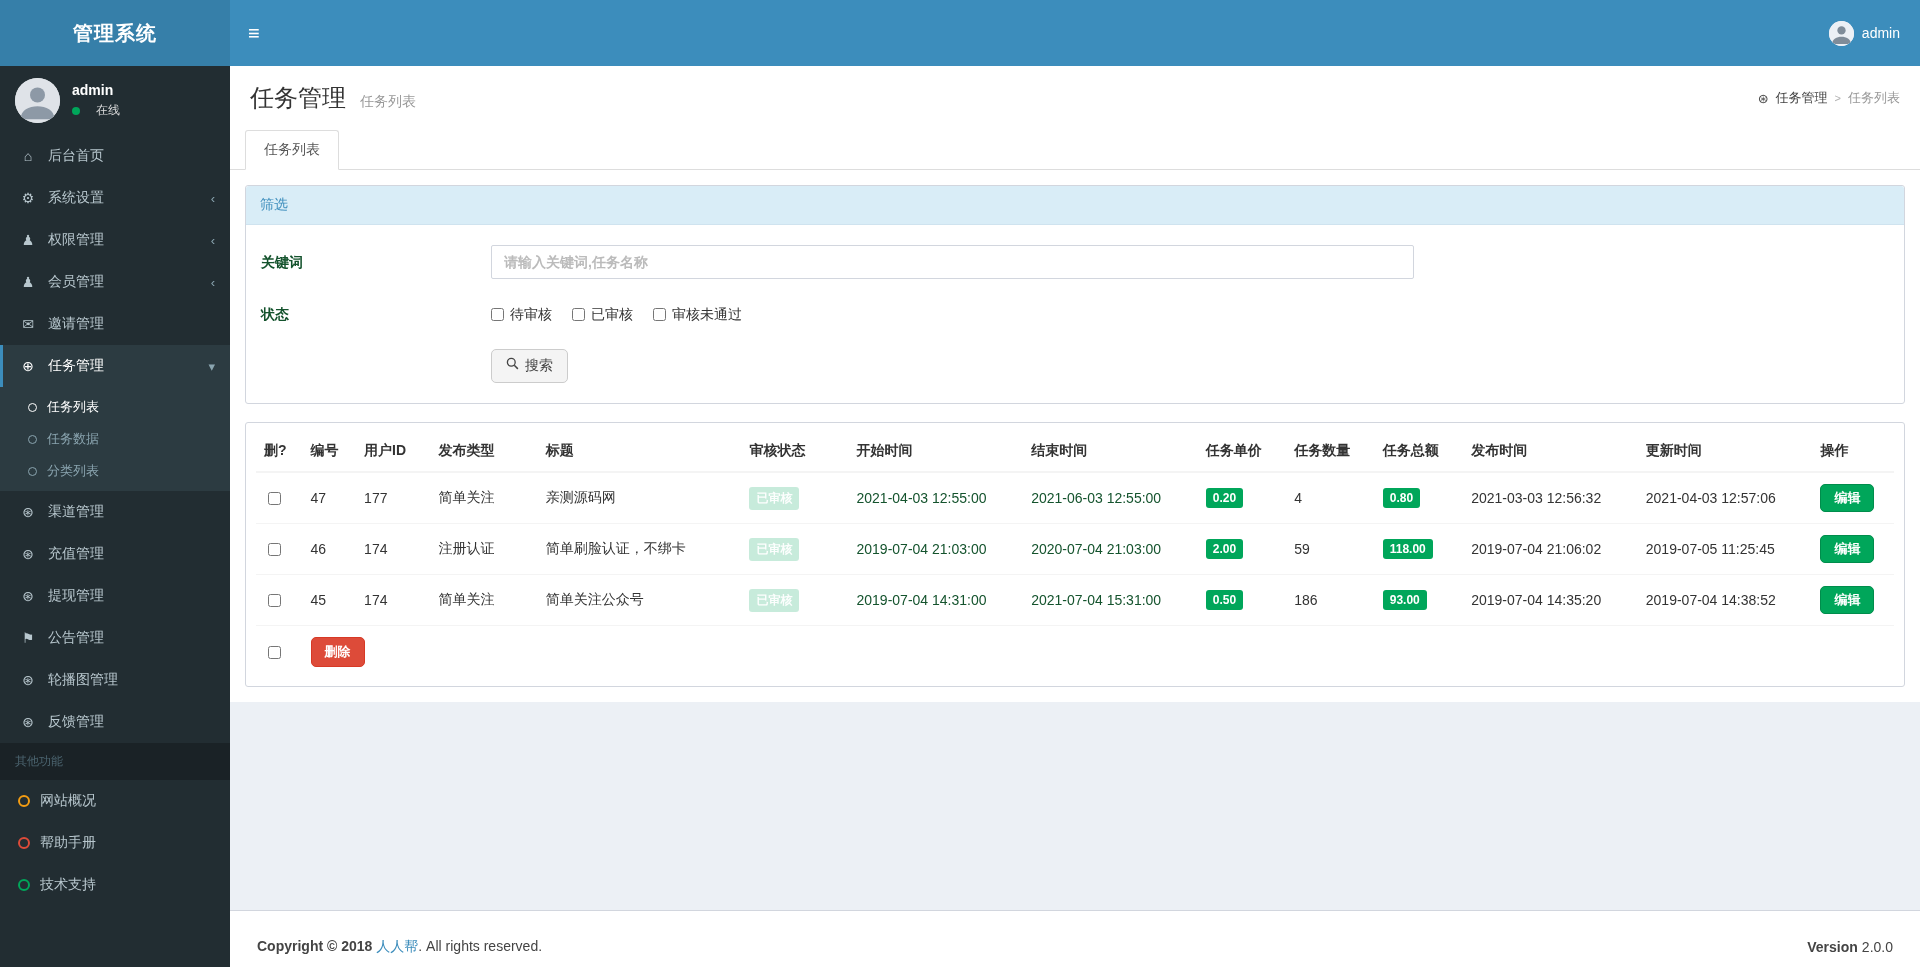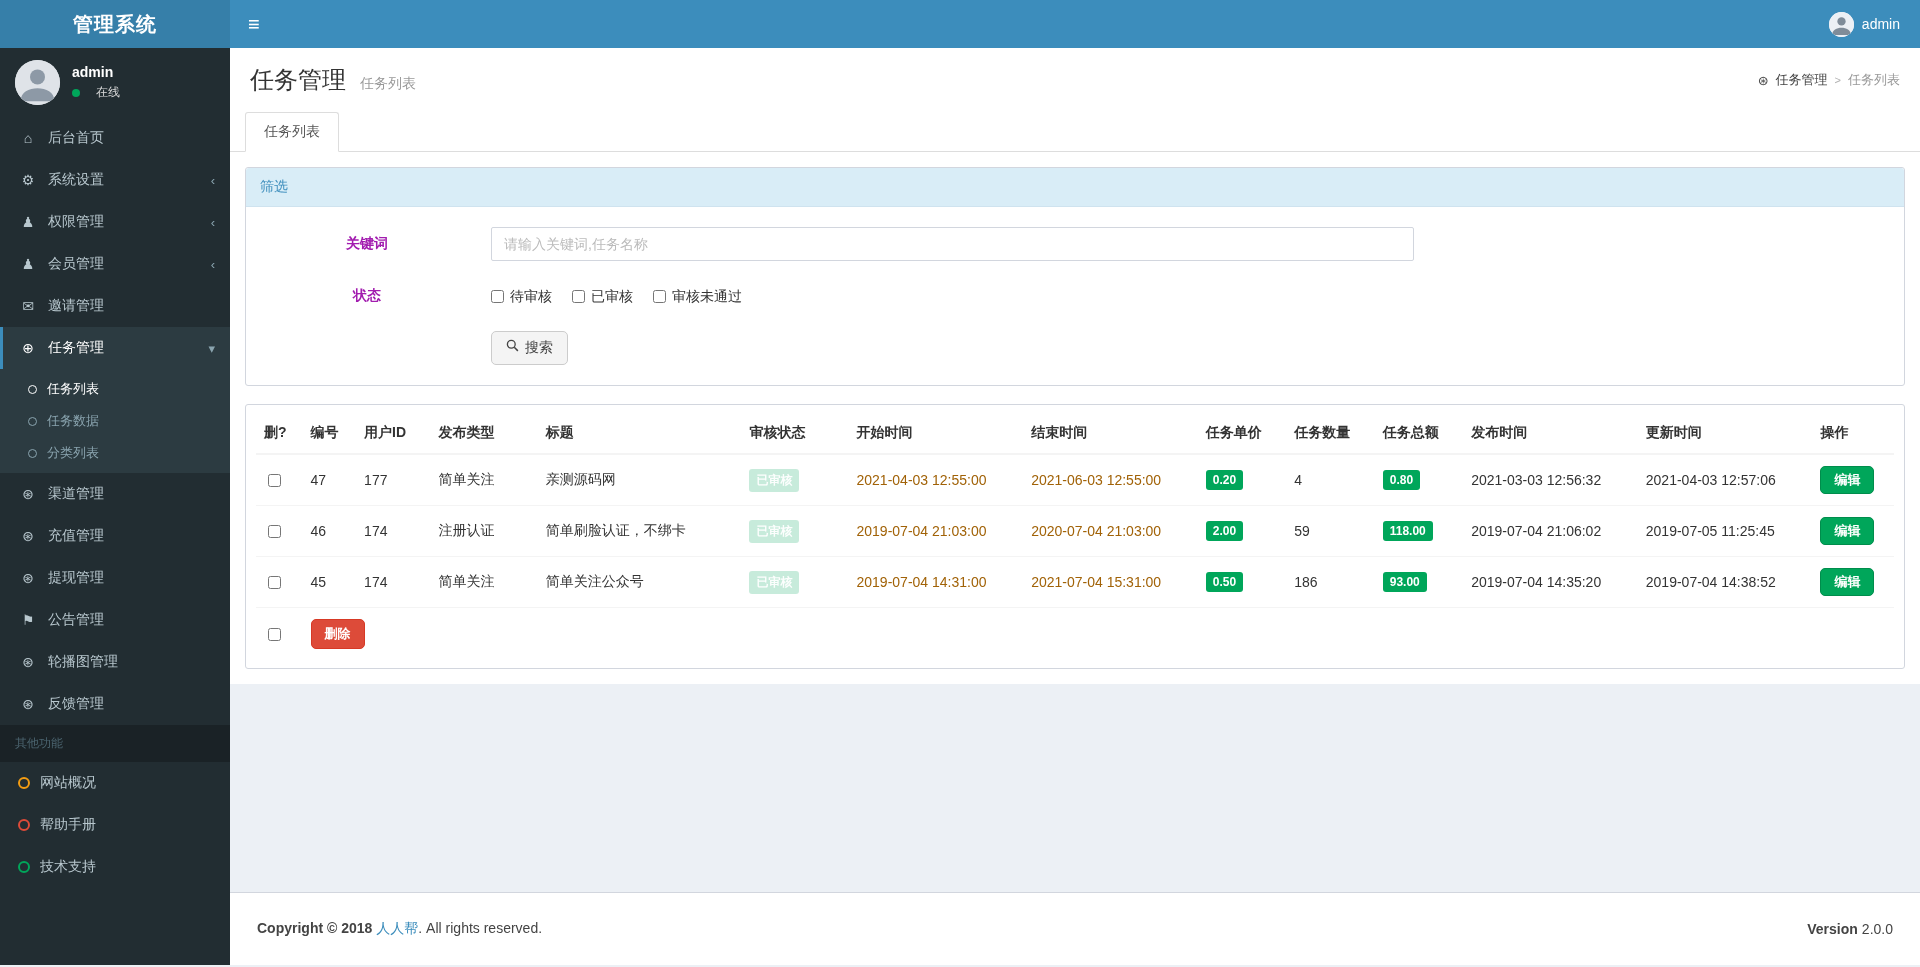--- a/index.html
+++ b/index.html
@@ -4,21 +4,21 @@
 <style>
   * { box-sizing: border-box; }
   html,body { margin:0; padding:0; }
   body {
     font-family: "Liberation Sans", "DejaVu Sans", sans-serif;
     font-size: 14px; color:#333; background:#ecf0f5;
     min-width: 1400px;
   }
 
   
-  .navbar { display:flex; height:48px;border-radius:14px; }
+  .navbar { display:flex; height:66px;border-radius:14px; }
   .brand {
     width:230px; flex-shrink:0; background:#367fa9; color:#fff;
     display:flex; align-items:center; justify-content:center;
     font-size:20px; font-weight:bold; letter-spacing:1px;
   }
   .navbar-main {
     flex:1; background:#3c8dbc; display:flex; align-items:center;
     justify-content:space-between; color:#fff;
   }
   .hamburger { padding:0 18px; font-size:20px; cursor:pointer; line-height:50px; }
@@ -88,28 +88,28 @@
   .box + .box { margin-top:18px; }
   .box-header-filter {
     background:#d9edf7; color:#3c8dbc; padding:10px 14px; font-size:14px;
     border-bottom:1px solid #cfe3ef; border-radius:3px 3px 0 0;
   }
   .box-body { padding:20px 15px; }
 
   
   .form-row { display:flex; align-items:flex-start; margin-bottom:18px; }
   .form-label {
-    width:230px; flex-shrink:0; text-align:center; padding-right:18px;
-    font-weight:bold; color:#a21caf; line-height:34px;font-family:Liberation Mono, monospace;
+    width:230px; flex-shrink:0; text-align:left; padding-right:18px;
+    font-weight:bold; color:#14532d; line-height:34px;
   }
   .form-field { flex:1; }
   .text-input {
     width:66%; min-width:480px; max-width:1060px; height:34px;
     border:1px solid #d2d6de; border-radius:2px; padding:6px 12px;
-    font-size:14px; color:#555; outline:none; font-family:inherit;
+    font-size:14px; color:#555; outline:none; font-family:inherit;font-weight:bold;
   }
   .text-input::placeholder { color:#bbb; }
   .checkbox-group { display:flex; align-items:center; gap:20px; line-height:34px; }
   .checkbox-item { display:flex; align-items:center; gap:6px; cursor:pointer; color:#333; }
   .checkbox-item input { margin:0; cursor:pointer; }
   .btn {
     display:inline-flex; align-items:flex-start; gap:6px; cursor:pointer;
     border-radius:5px; font-size:13px; font-family:inherit;
   }
   .btn-default {
@@ -119,21 +119,21 @@
   .btn-danger { background:#dd4b39; border:1px solid #d73925; color:#fff; padding:5px 13px; font-weight:bold; }
 
   
   .table-box { padding:8px 10px; }
   table.data-table { width:100%; border-collapse:collapse; font-size:14px; }
   .data-table th, .data-table td {
     padding:11px 8px; text-align:left; border-bottom:1px solid #f4f4f4; white-space:nowrap;
   }
   .data-table th { font-weight:bold; color:#333; border-bottom:2px solid #f4f4f4; }
   .data-table tr:last-child td { border-bottom:none; }
-  .dim { color:#a16207; }
+  .dim { color:#14532d; }
   .badge-green {
     display:inline-block; background:#00a65a; color:#fff; font-weight:bold;
     font-size:12px; padding:3px 7px; border-radius:3px;
   }
   .badge-faded {
     display:inline-block; background:rgba(0,166,90,0.22); color:rgba(255,255,255,0.95);
     font-weight:bold; font-size:12px; padding:3px 7px; border-radius:3px;
   }
   .col-del { width:40px; }
   .col-id { width:46px; }

